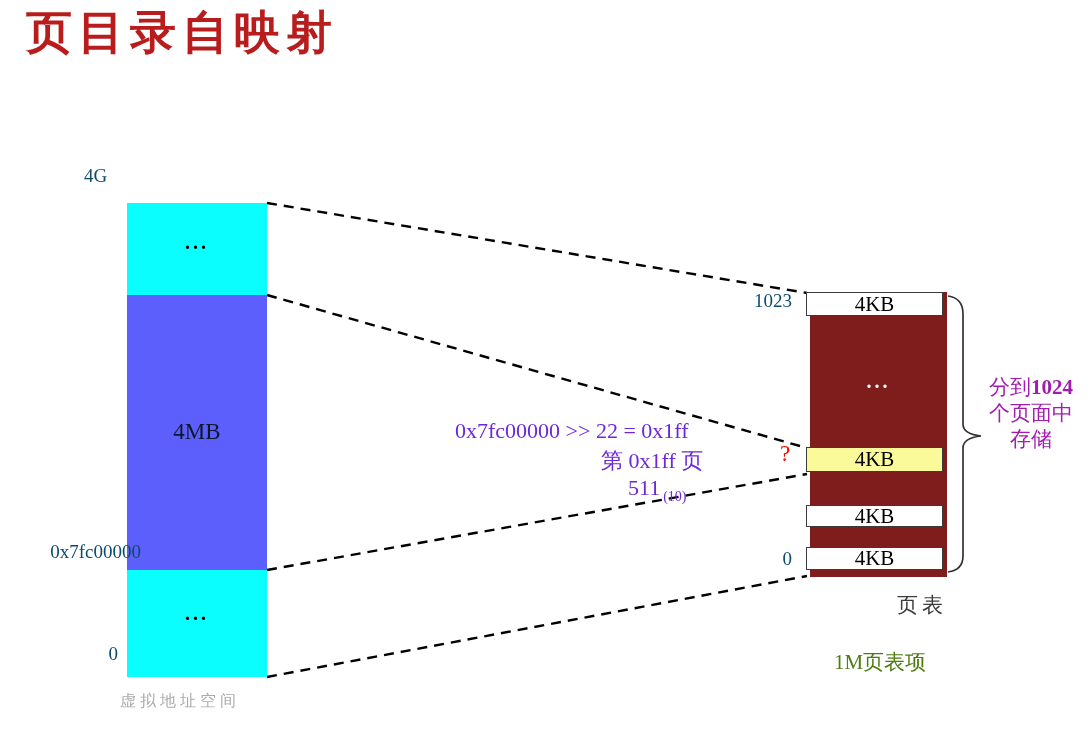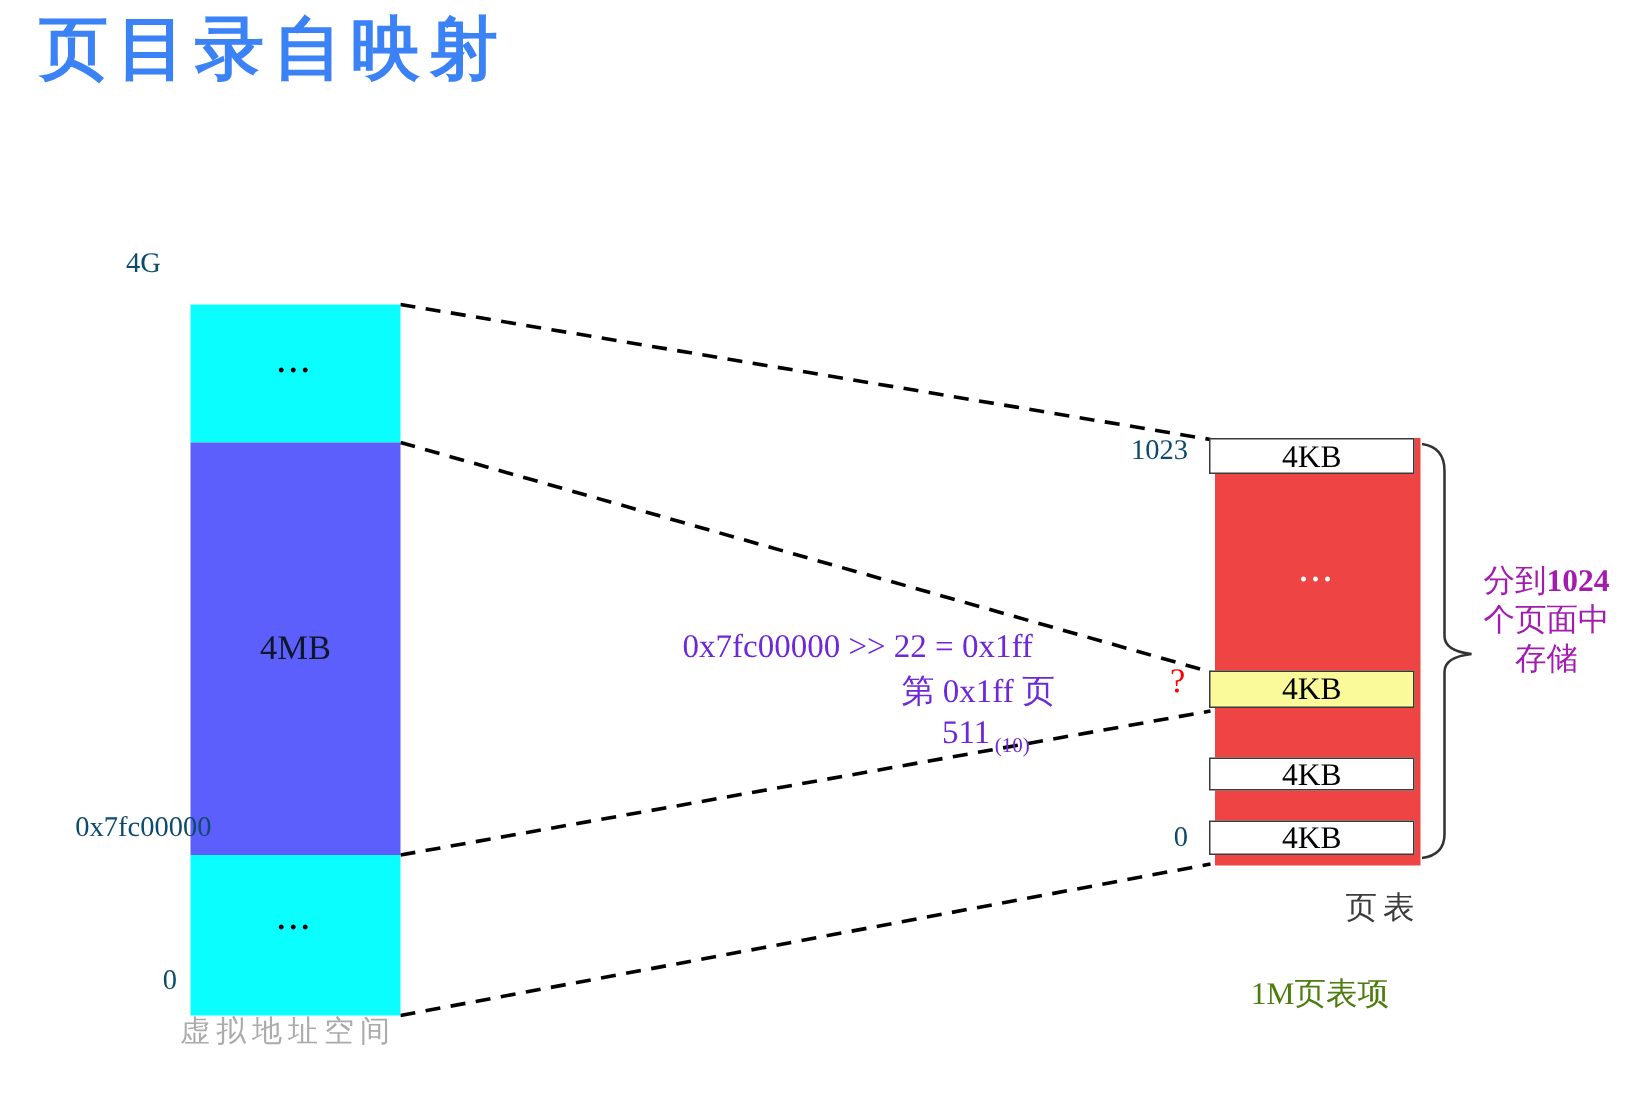--- a/index.html
+++ b/index.html
@@ -2,45 +2,45 @@
 <html><head>
 <meta charset="utf-8">
 <style>
   html,body{margin:0;padding:0;background:#fff;}
   #page{
     position:relative;width:1090px;height:745px;background:#ffffff;overflow:hidden;
     font-family:"Liberation Serif","DejaVu Serif",serif;color:#000;
   }
   .abs{position:absolute;}
   #title{
-    left:26px;top:2px;font-size:46px;font-weight:bold;color:#3b82f6;letter-spacing:6px;
+    left:26px;top:2px;font-size:46px;font-weight:bold;color:#b91c1c;letter-spacing:6px;
     white-space:nowrap;
   }
   
   #vbar{left:127px;top:203px;width:140px;height:474px;}
   #vbar-top{left:0;top:0;width:140px;height:92px;background:#0afefe;}
   #vbar-mid{left:0;top:92px;width:140px;height:275px;background:#5c5ffc;}
   #vbar-bot{left:0;top:367px;width:140px;height:107px;background:#0afefe;}
   .ellipsis-black{width:140px;text-align:center;font-size:20px;font-weight:bold;color:#000;letter-spacing:3px;}
   .ellipsis-white{width:100%;text-align:center;font-size:20px;font-weight:bold;color:#fff;letter-spacing:3px;}
   #vbar-4mb{left:0;top:216px;width:140px;text-align:center;font-size:23px;color:#0f172a;}
   .side-label{font-size:19px;color:#0c4a6e;white-space:nowrap;}
   #label-4g{left:84px;top:165px;}
   #label-7fc{left:23px;top:541px;width:118px;text-align:right;}
   #label-zero-left{left:80px;top:643px;width:38px;text-align:right;}
-  #caption-vspace{left:120px;top:674px;font-size:20px;color:#ababab;letter-spacing:4px;}
+  #caption-vspace{left:120px;top:691px;font-size:16px;color:#ababab;letter-spacing:4px;}
   
   .red-line{color:#6d28d9;font-size:22px;white-space:nowrap;}
   #calc1{left:455px;top:418px;}
   #calc2{left:601px;top:446px;}
   #calc3{left:628px;top:475px;}
   #calc3 .sub{font-size:14px;vertical-align:-6px;margin-left:3px;}
   #qmark{left:780px;top:441px;font-size:23px;color:#ff0000;}
   
-  #ptable{left:810px;top:292px;width:137px;height:285px;background:#ef4444;}
+  #ptable{left:810px;top:292px;width:137px;height:285px;background:#7f1d1d;}
   .pcell{
     position:absolute;left:-4px;width:135px;background:#fff;border:1px solid #3a3a3a;
     text-align:center;font-size:21px;color:#000;line-height:22px;
   }
   #pcell-top{top:0;height:22px;}
   #pcell-hi{top:155px;height:23px;background:#fafa9b;line-height:23px;}
   #pcell-mid{top:213px;height:20px;line-height:20px;}
   #pcell-bot{top:255px;height:21px;line-height:21px;}
   #ptable-ellipsis{left:0;top:78px;}
   #label-1023{left:730px;top:290px;width:62px;text-align:right;}

